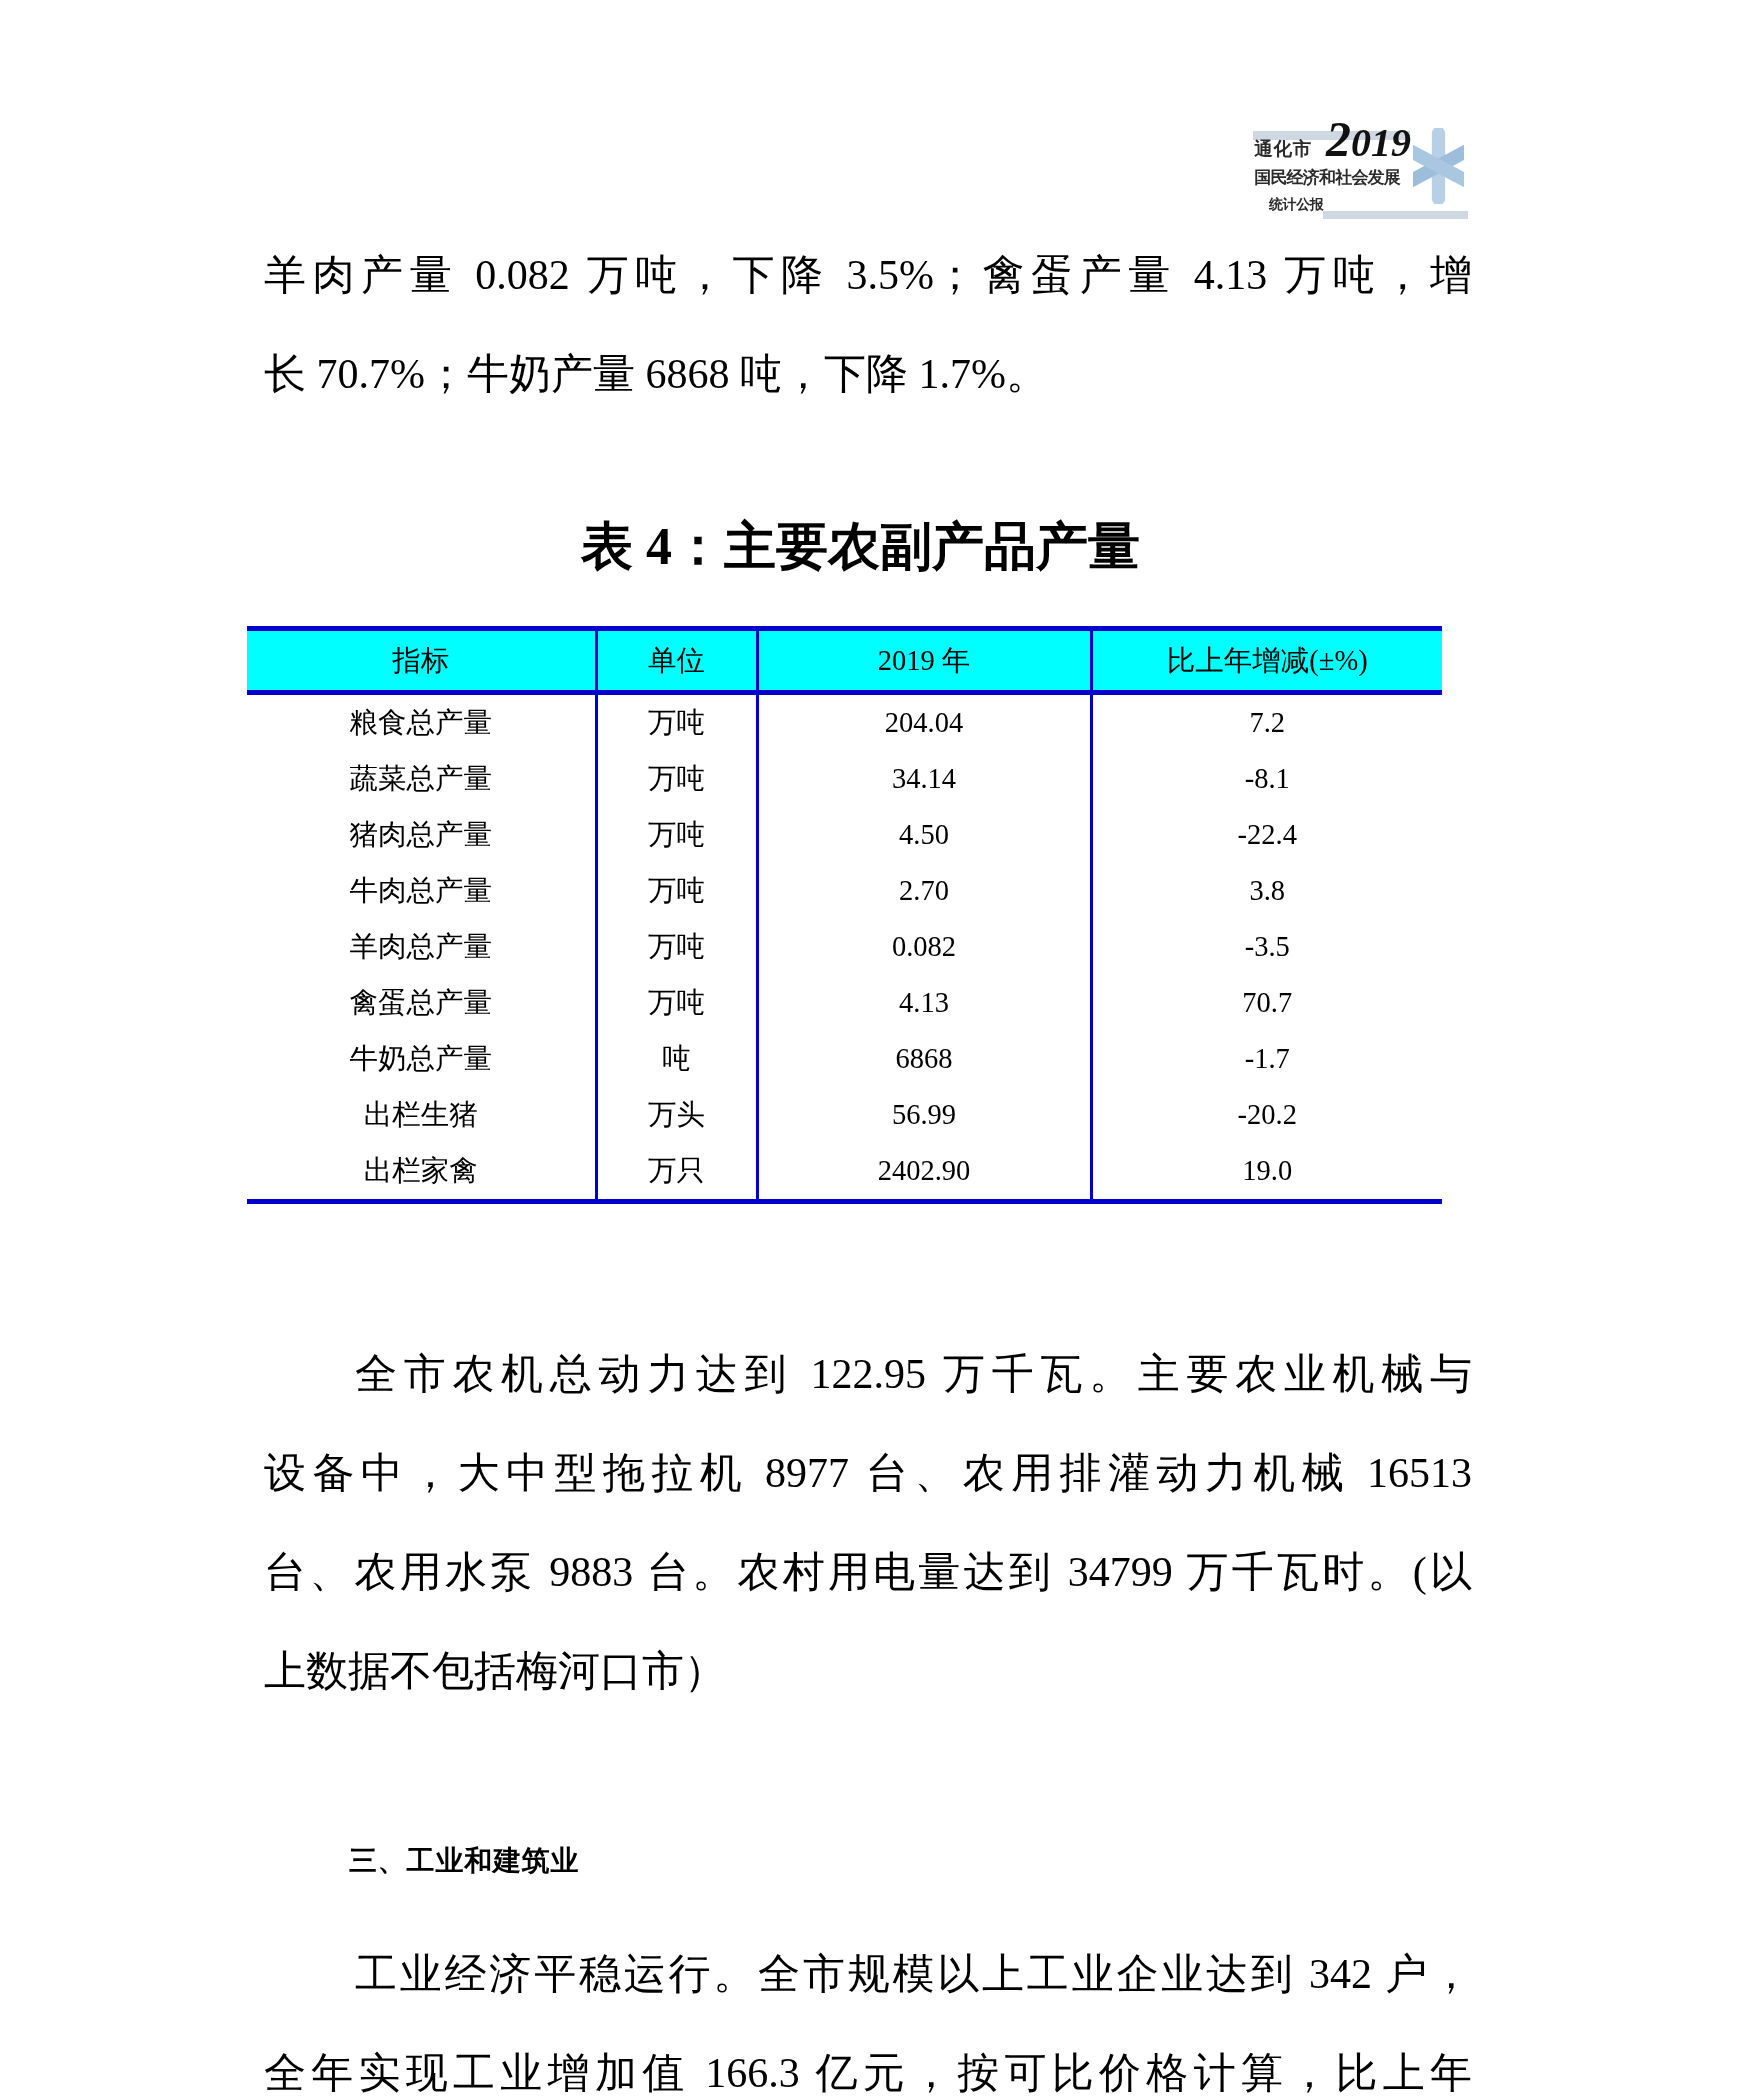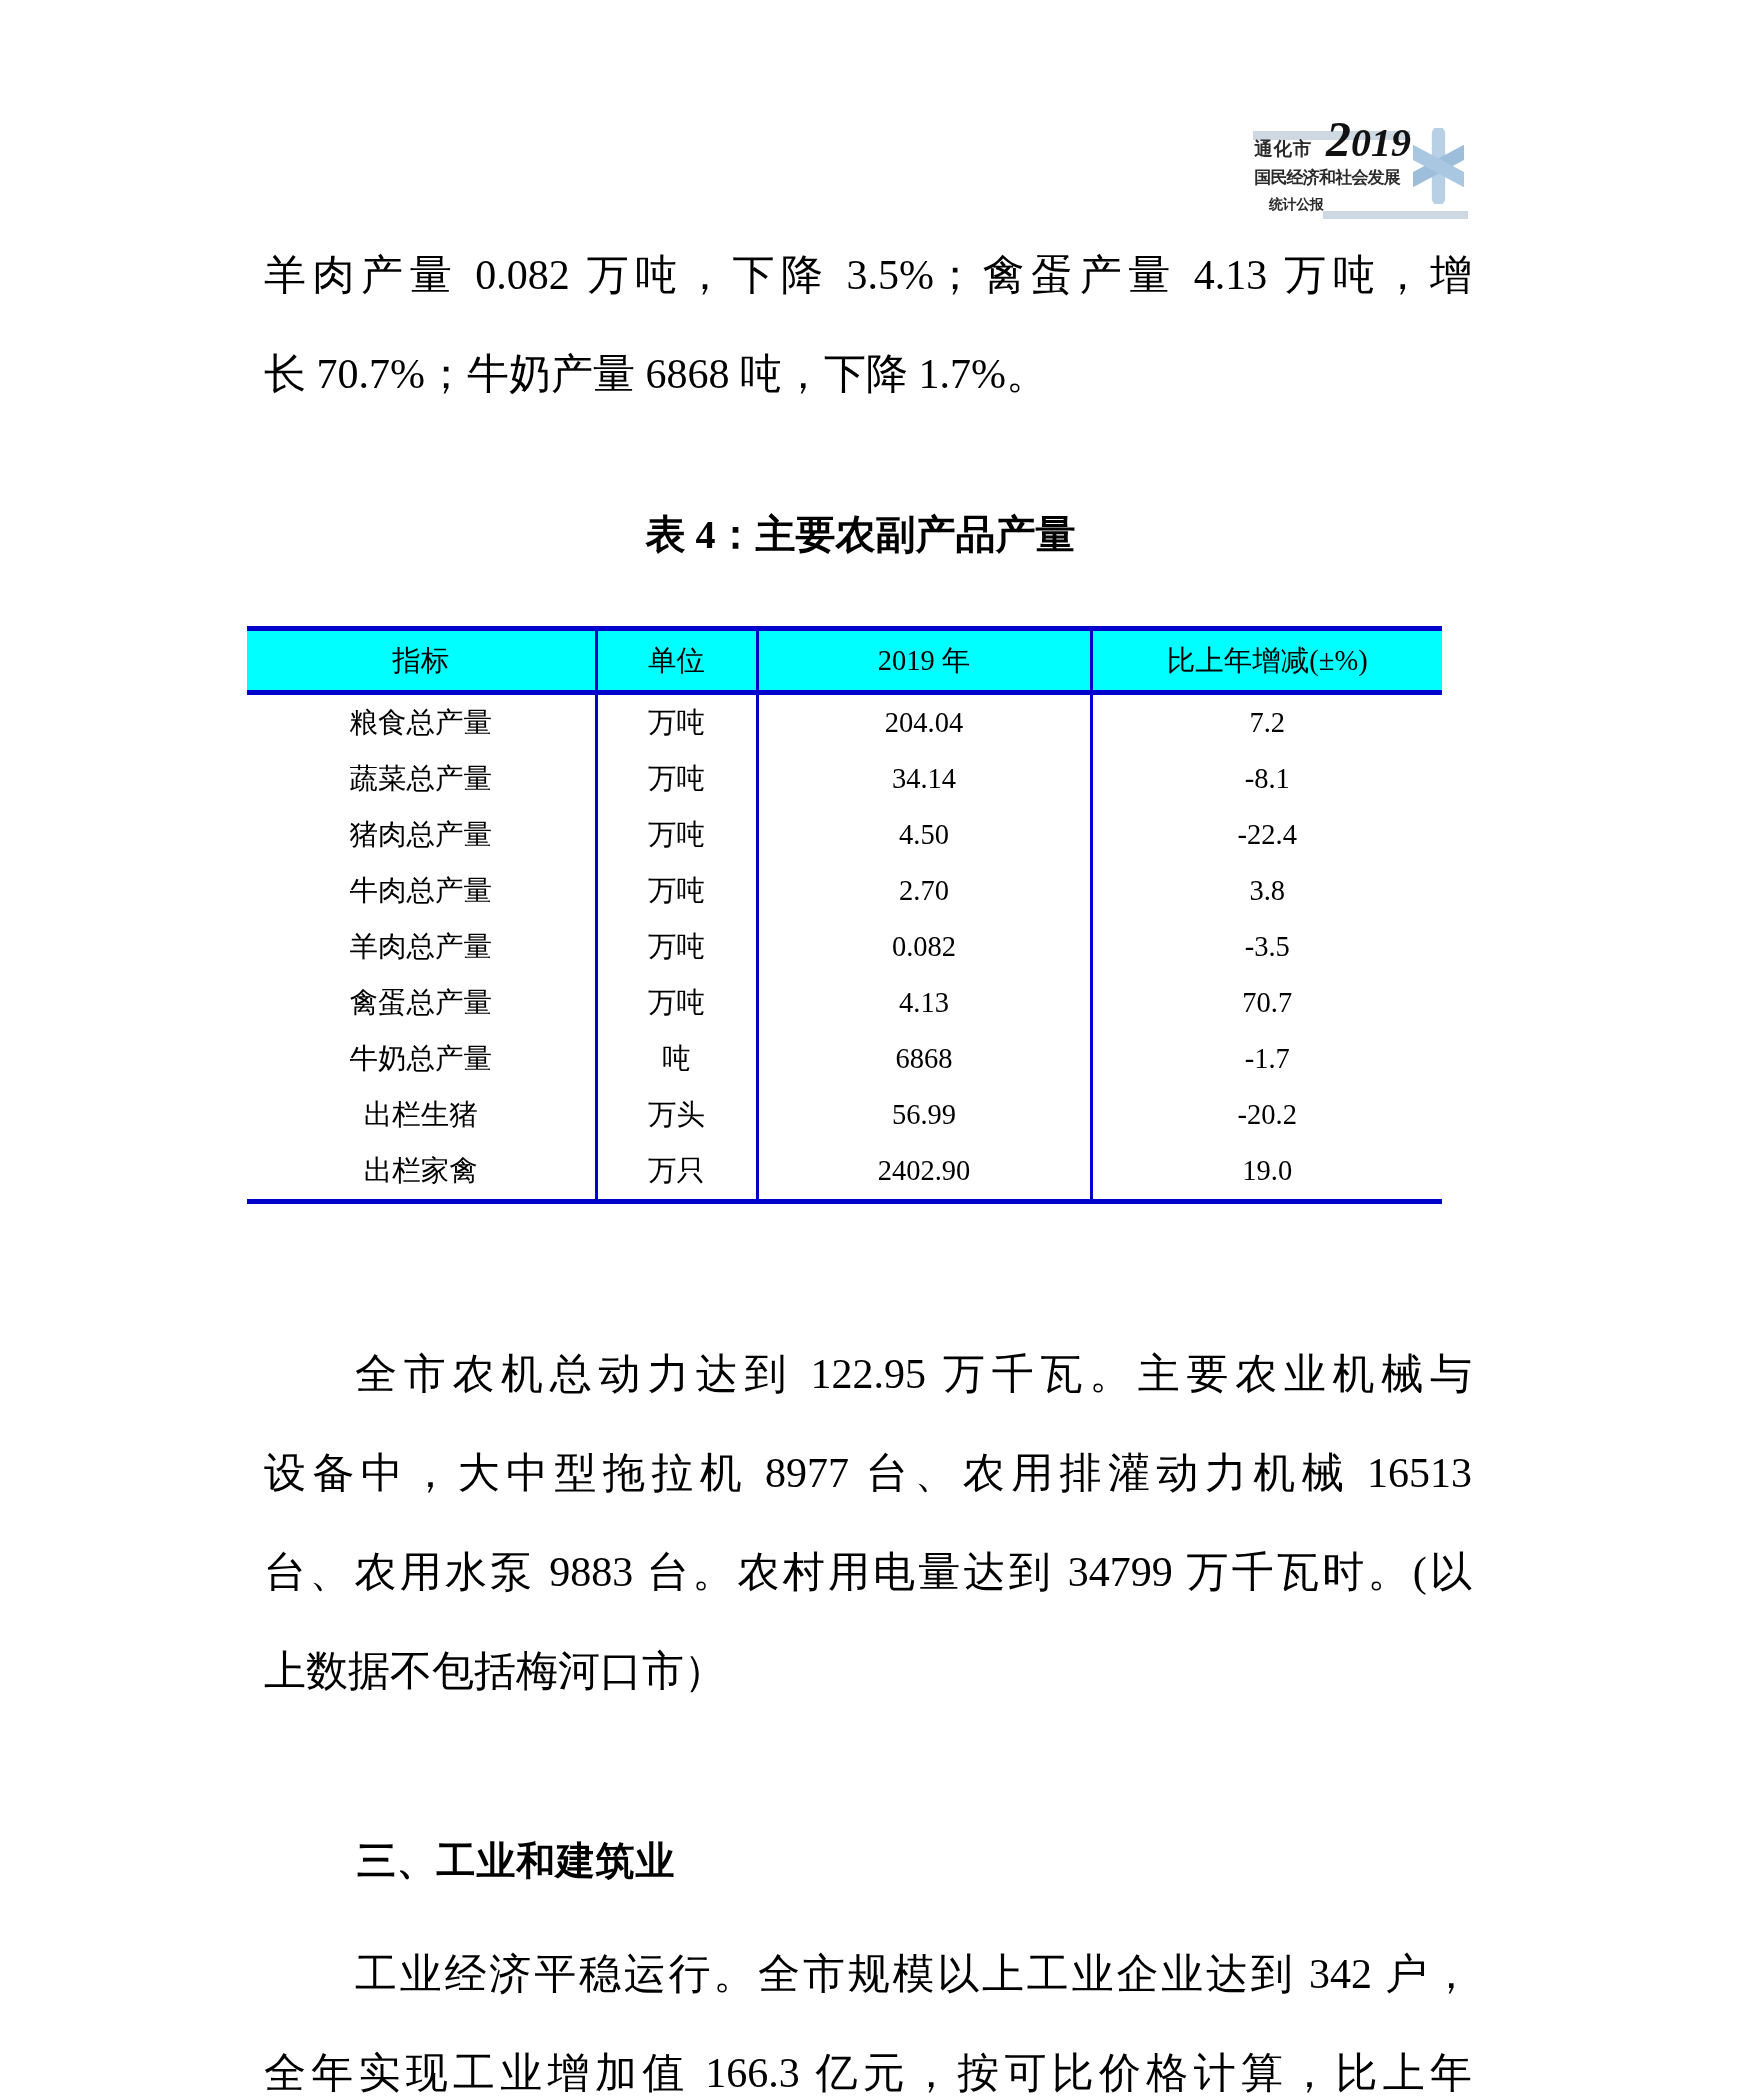--- a/index.html
+++ b/index.html
@@ -41,41 +41,41 @@
   .para{position:absolute;left:264px;width:1208px;font-size:42px;line-height:99px;
     color:var(--ink);}
   .para .line{text-align:justify;text-align-last:justify;white-space:normal;}
   .para .line.short{text-align-last:left;}
   .para .line.indent{text-indent:91px;}
   .p1{top:226px;}
   .p2{top:1325px;}
   .p3{top:1925px;}
 
   
-  .table-title{position:absolute;left:0;right:16px;top:501px;margin:0;text-align:center;
-    font-size:40px;font-weight:700;line-height:67px;color:var(--ink);
+  .table-title{position:absolute;left:0;right:16px;top:501px;margin:12px;text-align:center;
+    font-size:52px;font-weight:700;line-height:67px;color:var(--ink);
     font-family:"Liberation Serif","DejaVu Serif",serif;}
 
   
   .tbl-wrap{position:absolute;left:247px;top:626px;width:1195px;}
   table.t4{border-collapse:collapse;width:1195px;table-layout:fixed;
     border-top:5px solid var(--tbl-border);border-bottom:5px solid var(--tbl-border);
     font-size:28.5px;color:var(--ink);}
   table.t4 col.c1{width:349px;} table.t4 col.c2{width:161px;}
   table.t4 col.c3{width:334px;} table.t4 col.c4{width:351px;}
   table.t4 th{background:var(--tbl-header-bg);height:59px;font-weight:400;
     border-bottom:5px solid var(--tbl-border);}
   table.t4 td{height:56px;background:transparent;}
   table.t4 th,table.t4 td{text-align:center;vertical-align:middle;padding:0;}
   table.t4 th.div,table.t4 td.div{border-right:3.8px solid var(--tbl-border);text-align:center;}
 
   
-  .section-heading{position:absolute;left:264px;top:1827px;margin:0;
+  .section-heading{position:absolute;left:256px;top:1827px;margin:0;
     font-family:"Liberation Sans","DejaVu Sans",sans-serif;
-    font-weight:700;font-size:39px;line-height:67px;color:var(--ink);
+    font-weight:700;font-size:28px;line-height:67px;color:var(--ink);
     padding-left:93px;letter-spacing:0.8px;text-align:right;}
 </style>
 </head>
 <body>
 
 <div class="page">
 
   <div class="logo">
     <div class="bar bar-top"></div>
     <div class="logo-year">2019</div>

